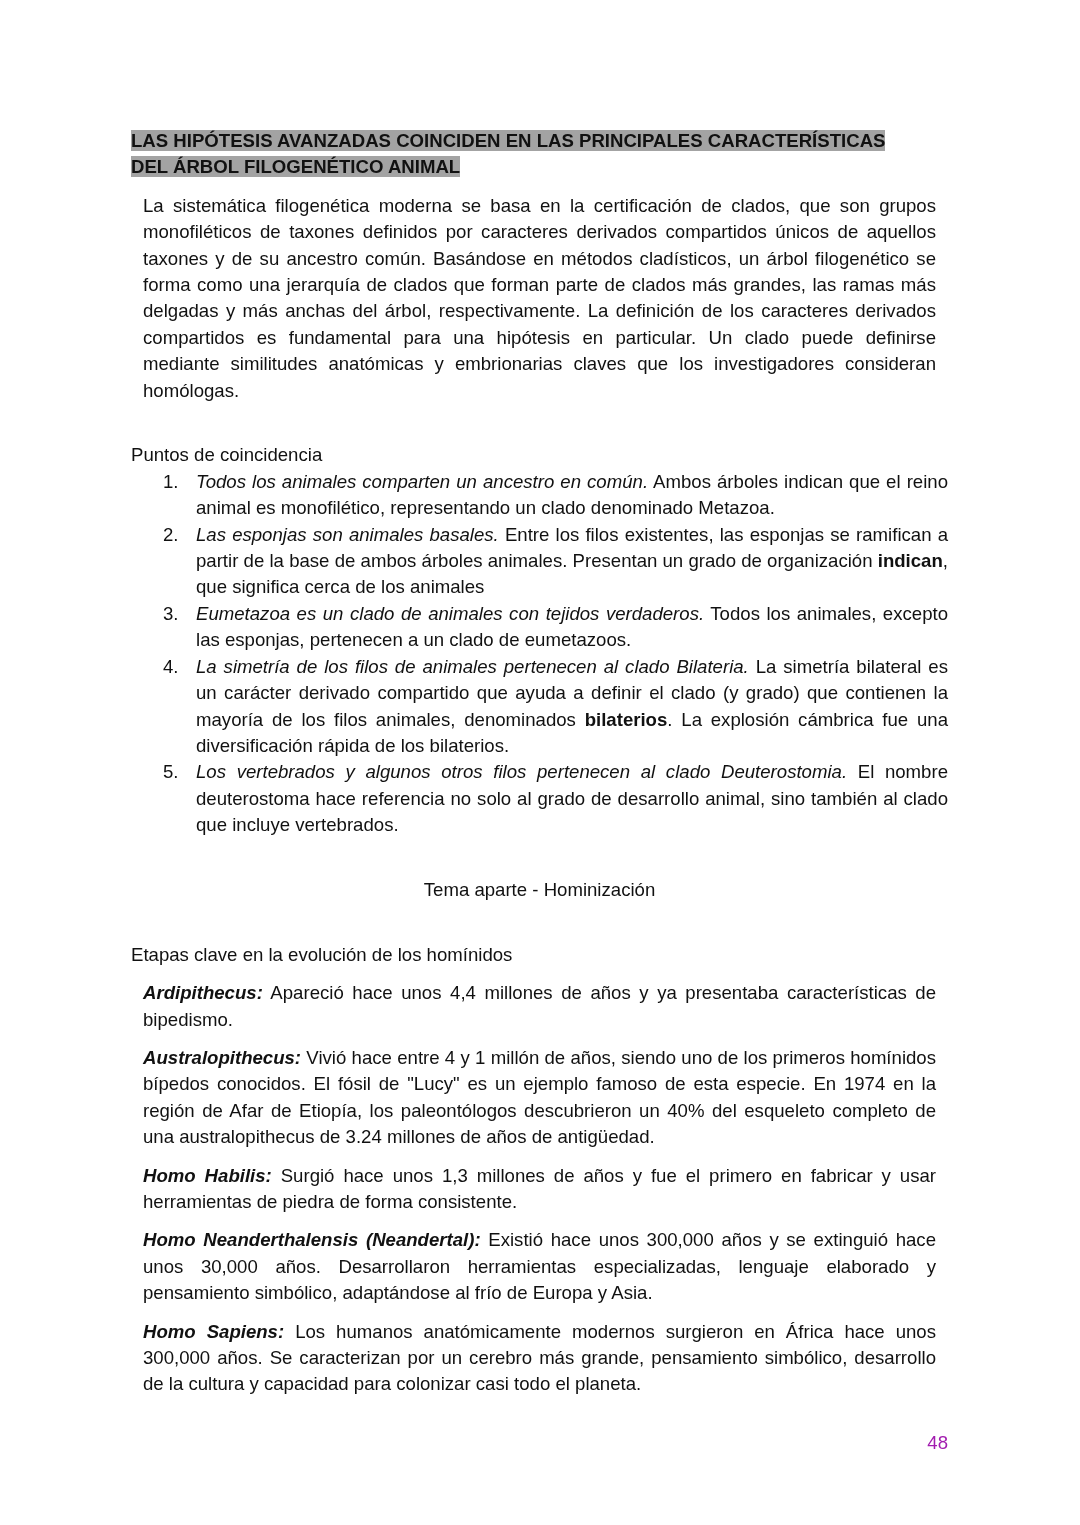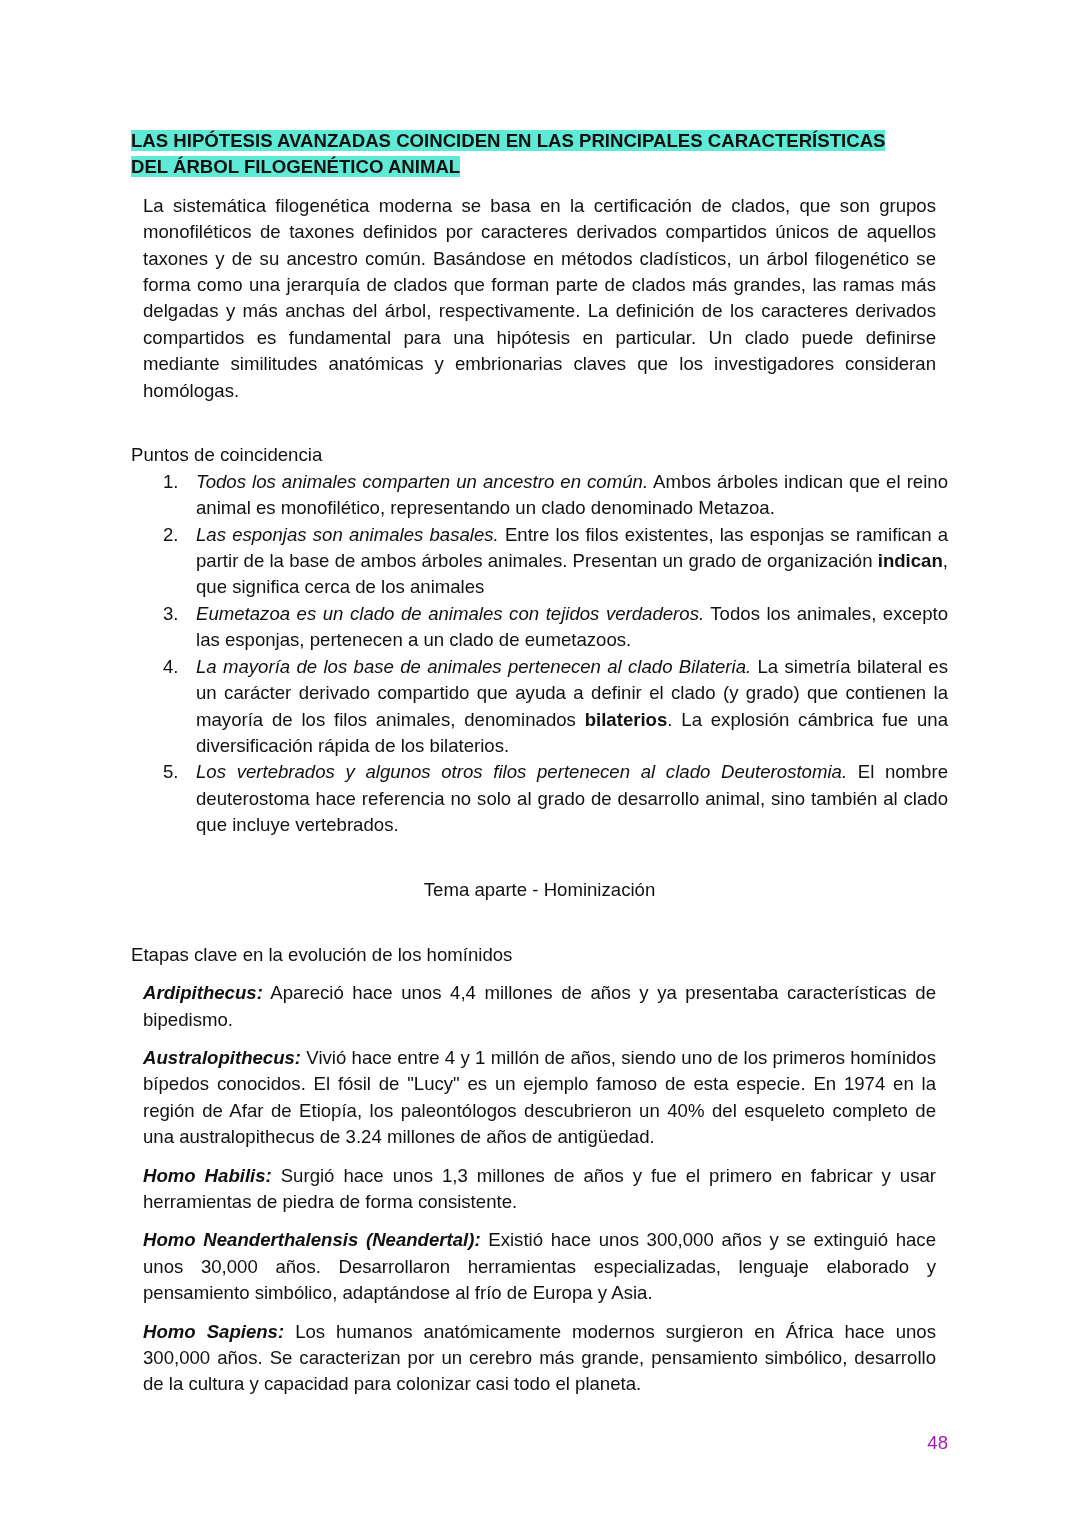--- a/index.html
+++ b/index.html
@@ -1,21 +1,21 @@
 <!DOCTYPE html>
 <html><head>
 <meta charset="utf-8">
 <style>
   html, body { margin: 0; padding: 0; background: #ffffff; }
   body { width: 1080px; height: 1525px; position: relative; overflow: hidden;
          font-family: "Liberation Sans", sans-serif; color: #111111; }
   .page { position: absolute; left: 131px; top: 128px; width: 817px;
           font-size: 18.6px; line-height: 26.4px; }
   .heading { font-weight: bold; margin: 0; }
-  .heading span { background: #5eead4; }
+  .heading span { background: #a3a3a3; }
   p { margin: 12px; text-align: justify; }
   .spacer { height: 26.4px; }
   .subhead { font-weight: normal; margin: 0; }
   ol { margin: 0; padding: 0; list-style: none; }
   ol li { position: relative; padding-left: 65px; text-align: justify; }
   ol li .num { position: absolute; left: 32px; top: 0; }
   .centered { text-align: center; }
   .term { font-weight: bold; font-style: italic; }
   .pagenum { position: absolute; left: 900px; top: 1432px; width: 48px; text-align: right;
              font-size: 18.6px; font-family: "Liberation Sans", sans-serif; color: #a21caf; }
@@ -37,21 +37,21 @@
     <li>
       <span class="num">1.</span><i>Todos los animales comparten un ancestro en común.</i><span> Ambos árboles indican que el reino animal es monofilético, representando un clado denominado Metazoa.</span>
     </li>
     <li>
       <span class="num">2.</span><i>Las esponjas son animales basales.</i><span> Entre los filos existentes, las esponjas se ramifican a partir de la base de ambos árboles animales. Presentan un grado de organización </span><b>indican</b><span>, que significa cerca de los animales</span>
     </li>
     <li>
       <span class="num">3.</span><i>Eumetazoa es un clado de animales con tejidos verdaderos.</i><span> Todos los animales, excepto las esponjas, pertenecen a un clado de eumetazoos.</span>
     </li>
     <li>
-      <span class="num">4.</span><i>La mayoría de los base de animales pertenecen al clado Bilateria.</i><span> La simetría bilateral es un carácter derivado compartido que ayuda a definir el clado (y grado) que contienen la mayoría de los filos animales, denominados </span><b>bilaterios</b><span>. La explosión cámbrica fue una diversificación rápida de los bilaterios.</span>
+      <span class="num">4.</span><i>La simetría de los filos de animales pertenecen al clado Bilateria.</i><span> La simetría bilateral es un carácter derivado compartido que ayuda a definir el clado (y grado) que contienen la mayoría de los filos animales, denominados </span><b>bilaterios</b><span>. La explosión cámbrica fue una diversificación rápida de los bilaterios.</span>
     </li>
     <li>
       <span class="num">5.</span><i>Los vertebrados y algunos otros filos pertenecen al clado Deuterostomia.</i><span> El nombre deuterostoma hace referencia no solo al grado de desarrollo animal, sino también al clado que incluye vertebrados.</span>
     </li>
   </ol>
 
   <div class="spacer"></div>
   <p class="centered">Tema aparte - Hominización</p>
   <div class="spacer"></div>
 

